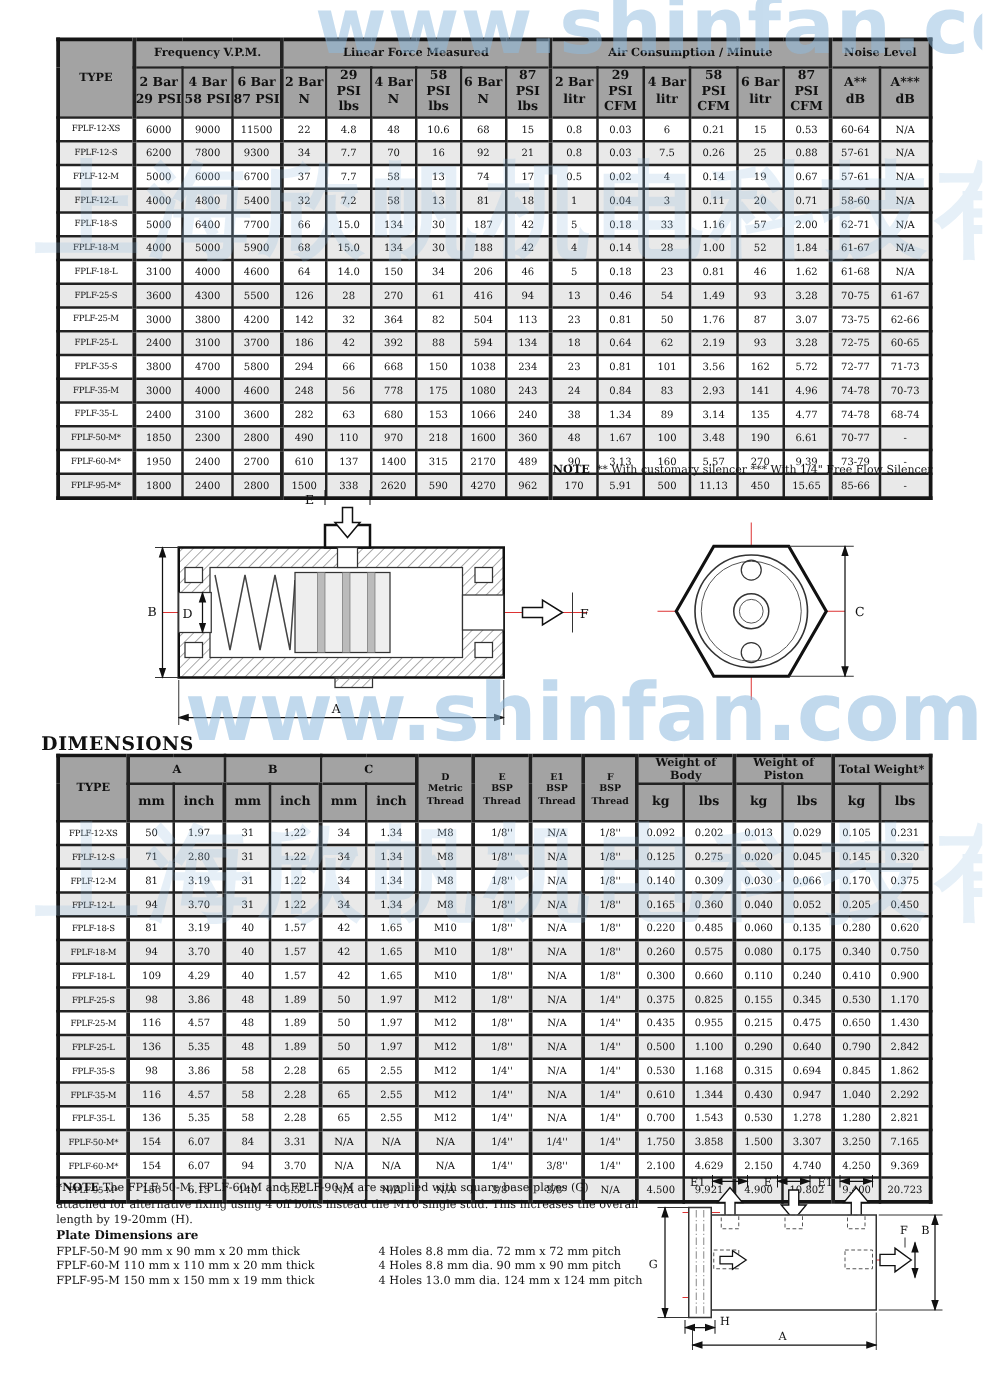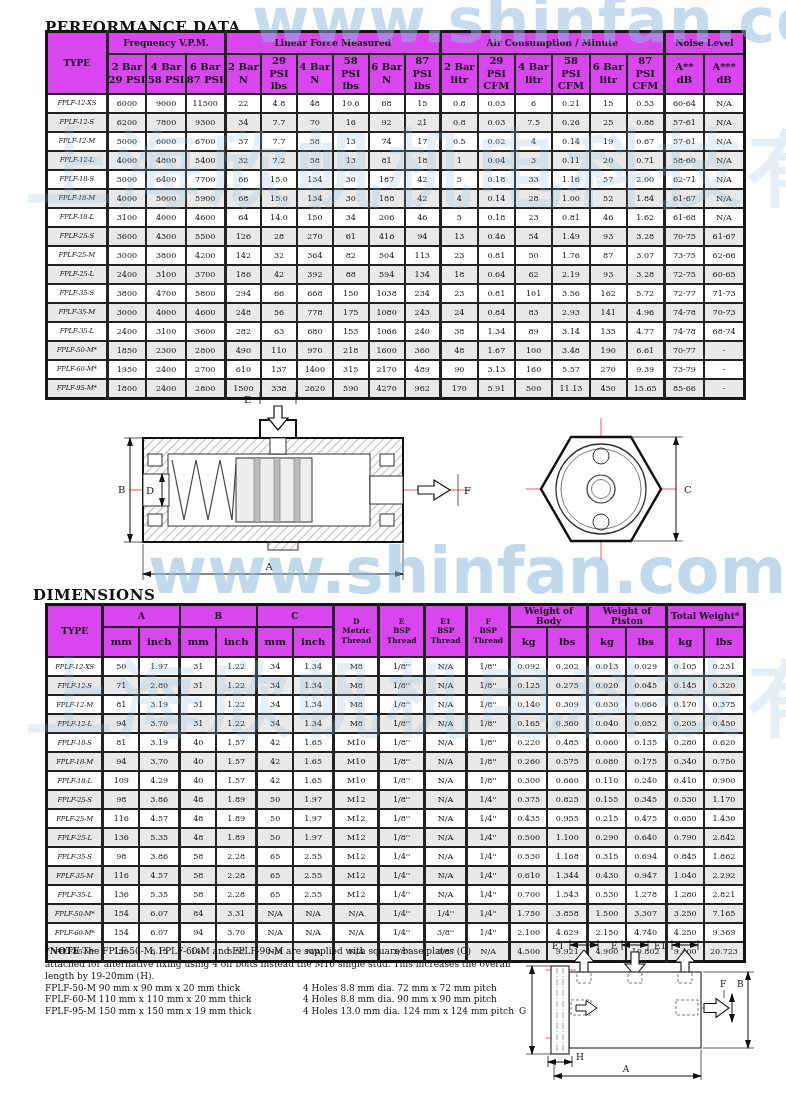--- a/index.html
+++ b/index.html
@@ -11,28 +11,28 @@
   .wm-cn-1{left:28px;top:112px;font-size:84px;opacity:.22;letter-spacing:6px;}
   .wm-site-mid{left:148px;top:534px;font-size:64px;opacity:.55;}
   .wm-cn-2{left:28px;top:642px;font-size:84px;opacity:.22;letter-spacing:6px;}
   .title{position:absolute;font-size:15px;font-weight:bold;letter-spacing:.5px;}
   .t-perf{left:45px;top:8px;}
   .t-dims{left:33px;top:576px;}
   table.sheet{position:absolute;border-collapse:collapse;table-layout:fixed;background:#fff;
         border:3px solid #151515;z-index:2;}
   table.sheet th,table.sheet td{border:2px solid #222;text-align:center;vertical-align:middle;
         padding:0;overflow:hidden;}
-  table.sheet thead th{font-weight:bold;white-space:pre-line;background:#d946ef;}
+  table.sheet thead th{font-weight:bold;white-space:pre-line;background:#a3a3a3;}
   .perf{left:45px;top:30px;width:701px;}
   .dims{left:45px;top:603px;width:701px;}
   .grp-row th{font-size:9px;height:20px;}
   .sub-row th{font-size:10px;line-height:1.25;background:#ededed;height:28px;}
   .perf .sub-row th{height:30px;}
   td.num-cell{font-size:8px;height:17px;}
-  td.type-cell{font-size:6.8px;letter-spacing:-0.2px;font-style:italic;}
+  td.type-cell{font-size:6.8px;letter-spacing:-0.2px;}
   tbody tr:nth-child(even) td{background:#e9e9e9;}
   .thick-r{border-right-width:3px !important;}
   th.thread-h{font-size:7.5px;line-height:1.25;}
   .perf-note{position:absolute;left:300px;top:371px;width:446px;text-align:right;
         font-size:8.8px;z-index:2;}
   .perf-note b{font-size:9px;}
   .footnote{position:absolute;left:45px;top:945px;width:468px;font-size:9px;line-height:1.4;z-index:2;}
   .plate{position:absolute;left:45px;top:983px;font-size:9px;z-index:2;}
   .plate .pl-label{font-weight:bold;font-size:9.5px;margin-bottom:3px;}
   .plate .pl-row{line-height:1.25;}
@@ -46,21 +46,20 @@
 </head>
 <body>
 
 <div class="page">
 
   <div class="wm wm-site-top">www.shinfan.com</div>
   <div class="wm wm-cn-1">上海欣帆机电科技有限公司</div>
   <div class="wm wm-site-mid">www.shinfan.com</div>
   <div class="wm wm-cn-2">上海欣帆机电科技有限公司</div>
 
-  <h1 class="title t-perf">PERFORMANCE DATA</h1>
 
   <table class="sheet perf">
     <colgroup>
       <col style="width:8.6%">
       <col style="width:5.6%">
         <col style="width:5.6%">
         <col style="width:5.6%">
       <col style="width:5.1%">
         <col style="width:5.1%">
         <col style="width:5.1%">
@@ -438,20 +437,24 @@
           <td class="num-cell">500</td>
           <td class="num-cell">11.13</td>
           <td class="num-cell">450</td>
           <td class="num-cell thick-r">15.65</td>
           <td class="num-cell">85-66</td>
           <td class="num-cell">-</td>
         </tr>
       </tbody>
   </table>
 
+  <div class="perf-note">
+    <b>NOTE</b>&nbsp;
+    <span>** With customary silencer *** With 1/4" Free Flow Silencer</span>
+  </div>
 
   <svg class="fig fig-side" width="575" height="210" viewBox="0 0 575 210">
     <defs>
       <pattern id="hatch1" width="6" height="6" patternUnits="userSpaceOnUse" patternTransform="rotate(45)">
         <line x1="0" y1="0" x2="0" y2="6" stroke="#777" stroke-width="1"></line>
       </pattern>
       <marker id="ma1" markerWidth="9" markerHeight="8" refX="8" refY="4" orient="auto-start-reverse">
         <path d="M0,1 L9,4 L0,7 z" fill="#111"></path>
       </marker>
     </defs>
@@ -879,20 +882,21 @@
         </tr>
       </tbody>
   </table>
 
   <div class="footnote">
     <b>*NOTE</b>
     <span>The FPLF-50-M, FPLF-60-M and FPLF-90-M are supplied with square base plates (G) attached for alternative fixing using 4 off bolts instead the M16 single stud. This increases the overall length by 19-20mm (H).</span>
   </div>
 
   <div class="plate">
+    <div class="pl-label">Plate Dimensions are</div>
     <div class="pl-row">
       <span class="pl-left">FPLF-50-M  90 mm  x  90 mm  x 20 mm thick</span>
       <span class="pl-right">4 Holes 8.8  mm dia.  72 mm x  72 mm pitch</span>
     </div>
     <div class="pl-row">
       <span class="pl-left">FPLF-60-M 110 mm x 110 mm x 20 mm thick</span>
       <span class="pl-right">4 Holes 8.8  mm dia.  90 mm x  90 mm pitch</span>
     </div>
     <div class="pl-row">
       <span class="pl-left">FPLF-95-M 150 mm x 150 mm x 19 mm thick</span>

